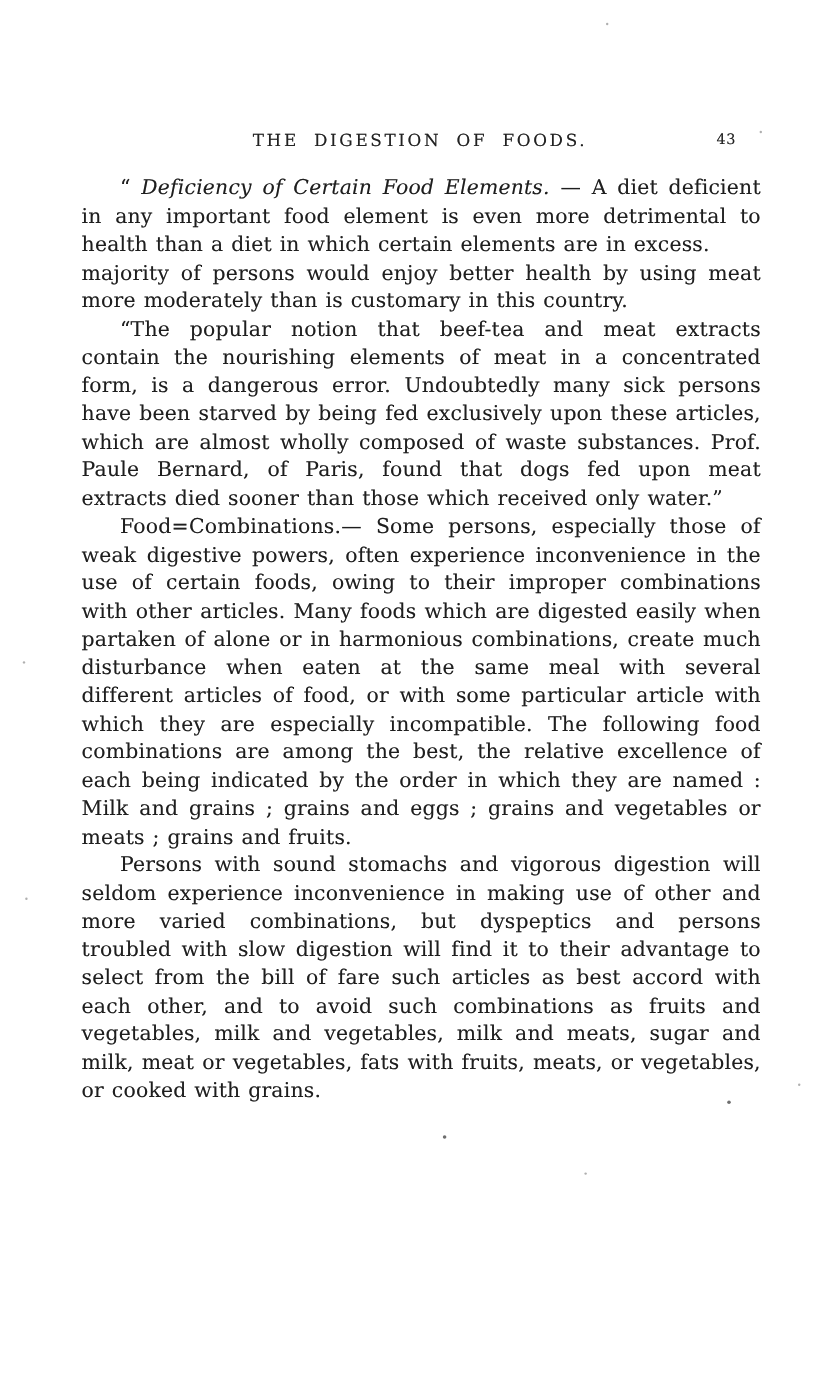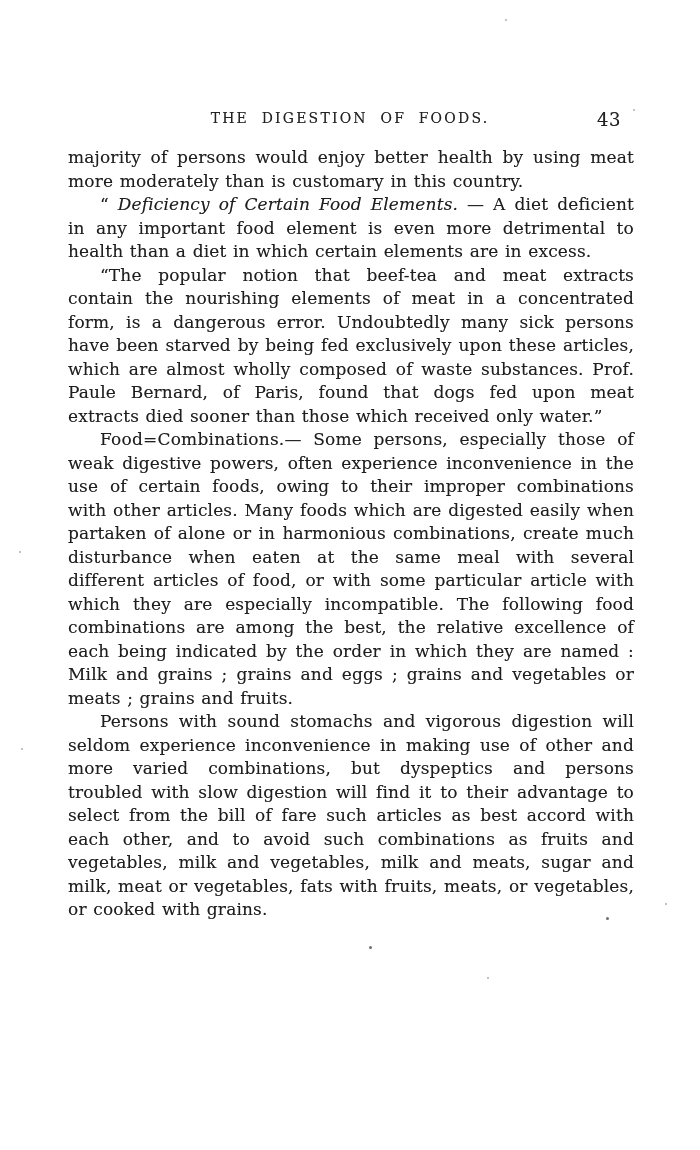--- a/index.html
+++ b/index.html
@@ -30,21 +30,21 @@
     font-size: 14px;
     letter-spacing: 2.2px;
     word-spacing: 6px;
     color: #222222;
     text-shadow: 0 0 0.4px rgba(30,30,30,0.45);
   }
   .page-num {
     position: absolute;
     top: -1px;
     left: 597px;
-    font-size: 18px;
+    font-size: 12px;
     letter-spacing: 0.5px;
     color: #222222;
     text-shadow: 0 0 0.4px rgba(30,30,30,0.45);
   }
   .body-text {
     position: absolute;
     top: 146px;
     left: 68px;
     width: 566px;
   }
@@ -88,23 +88,23 @@
 
 <div class="page">
 
   <div class="running-head">
     <span class="head-title">THE DIGESTION OF FOODS.</span>
     <span class="page-num">43</span>
   </div>
 
   <div class="body-text">
 
+    <p class="para indent"><span class="seg">“ </span><span class="seg italic">Deficiency of Certain Food Elements.</span><span class="seg"> — A diet deficient in any important food element is even more detrimental to health than a diet in which certain elements are in excess.</span></p>
+
     <p class="para"><span class="seg">majority of persons would enjoy better health by using meat more moderately than is customary in this country.</span></p>
-
-    <p class="para indent"><span class="seg">“ </span><span class="seg italic">Deficiency of Certain Food Elements.</span><span class="seg"> — A diet deficient in any important food element is even more detrimental to health than a diet in which certain elements are in excess.</span></p>
 
     <p class="para indent"><span class="seg">“The popular notion that beef-tea and meat extracts contain the nourishing elements of meat in a concentrated form, is a dangerous error. Undoubtedly many sick persons have been starved by being fed exclusively upon these articles, which are almost wholly composed of waste substances. Prof. Paule Bernard, of Paris, found that dogs fed upon meat extracts died sooner than those which received only water.”</span></p>
 
     <p class="para indent"><span class="seg bold">Food=Combinations.—</span><span class="seg"> Some persons, especially those of weak digestive powers, often experience inconvenience in the use of certain foods, owing to their improper combinations with other articles. Many foods which are digested easily when partaken of alone or in harmonious combinations, create much disturbance when eaten at the same meal with several different articles of food, or with some particular article with which they are especially incompatible. The following food combinations are among the best, the relative excellence of each being indicated by the order in which they are named : Milk and grains ; grains and eggs ; grains and vegetables or meats ; grains and fruits.</span></p>
 
     <p class="para indent"><span class="seg">Persons with sound stomachs and vigorous digestion will seldom experience inconvenience in making use of other and more varied combinations, but dyspeptics and persons troubled with slow digestion will find it to their advantage to select from the bill of fare such articles as best accord with each other, and to avoid such combinations as fruits and vegetables, milk and vegetables, milk and meats, sugar and milk, meat or vegetables, fats with fruits, meats, or vegetables, or cooked with grains.</span></p>
 
   </div>
 
   <span class="speck faint" style="left:505px; top:19px;"></span>

